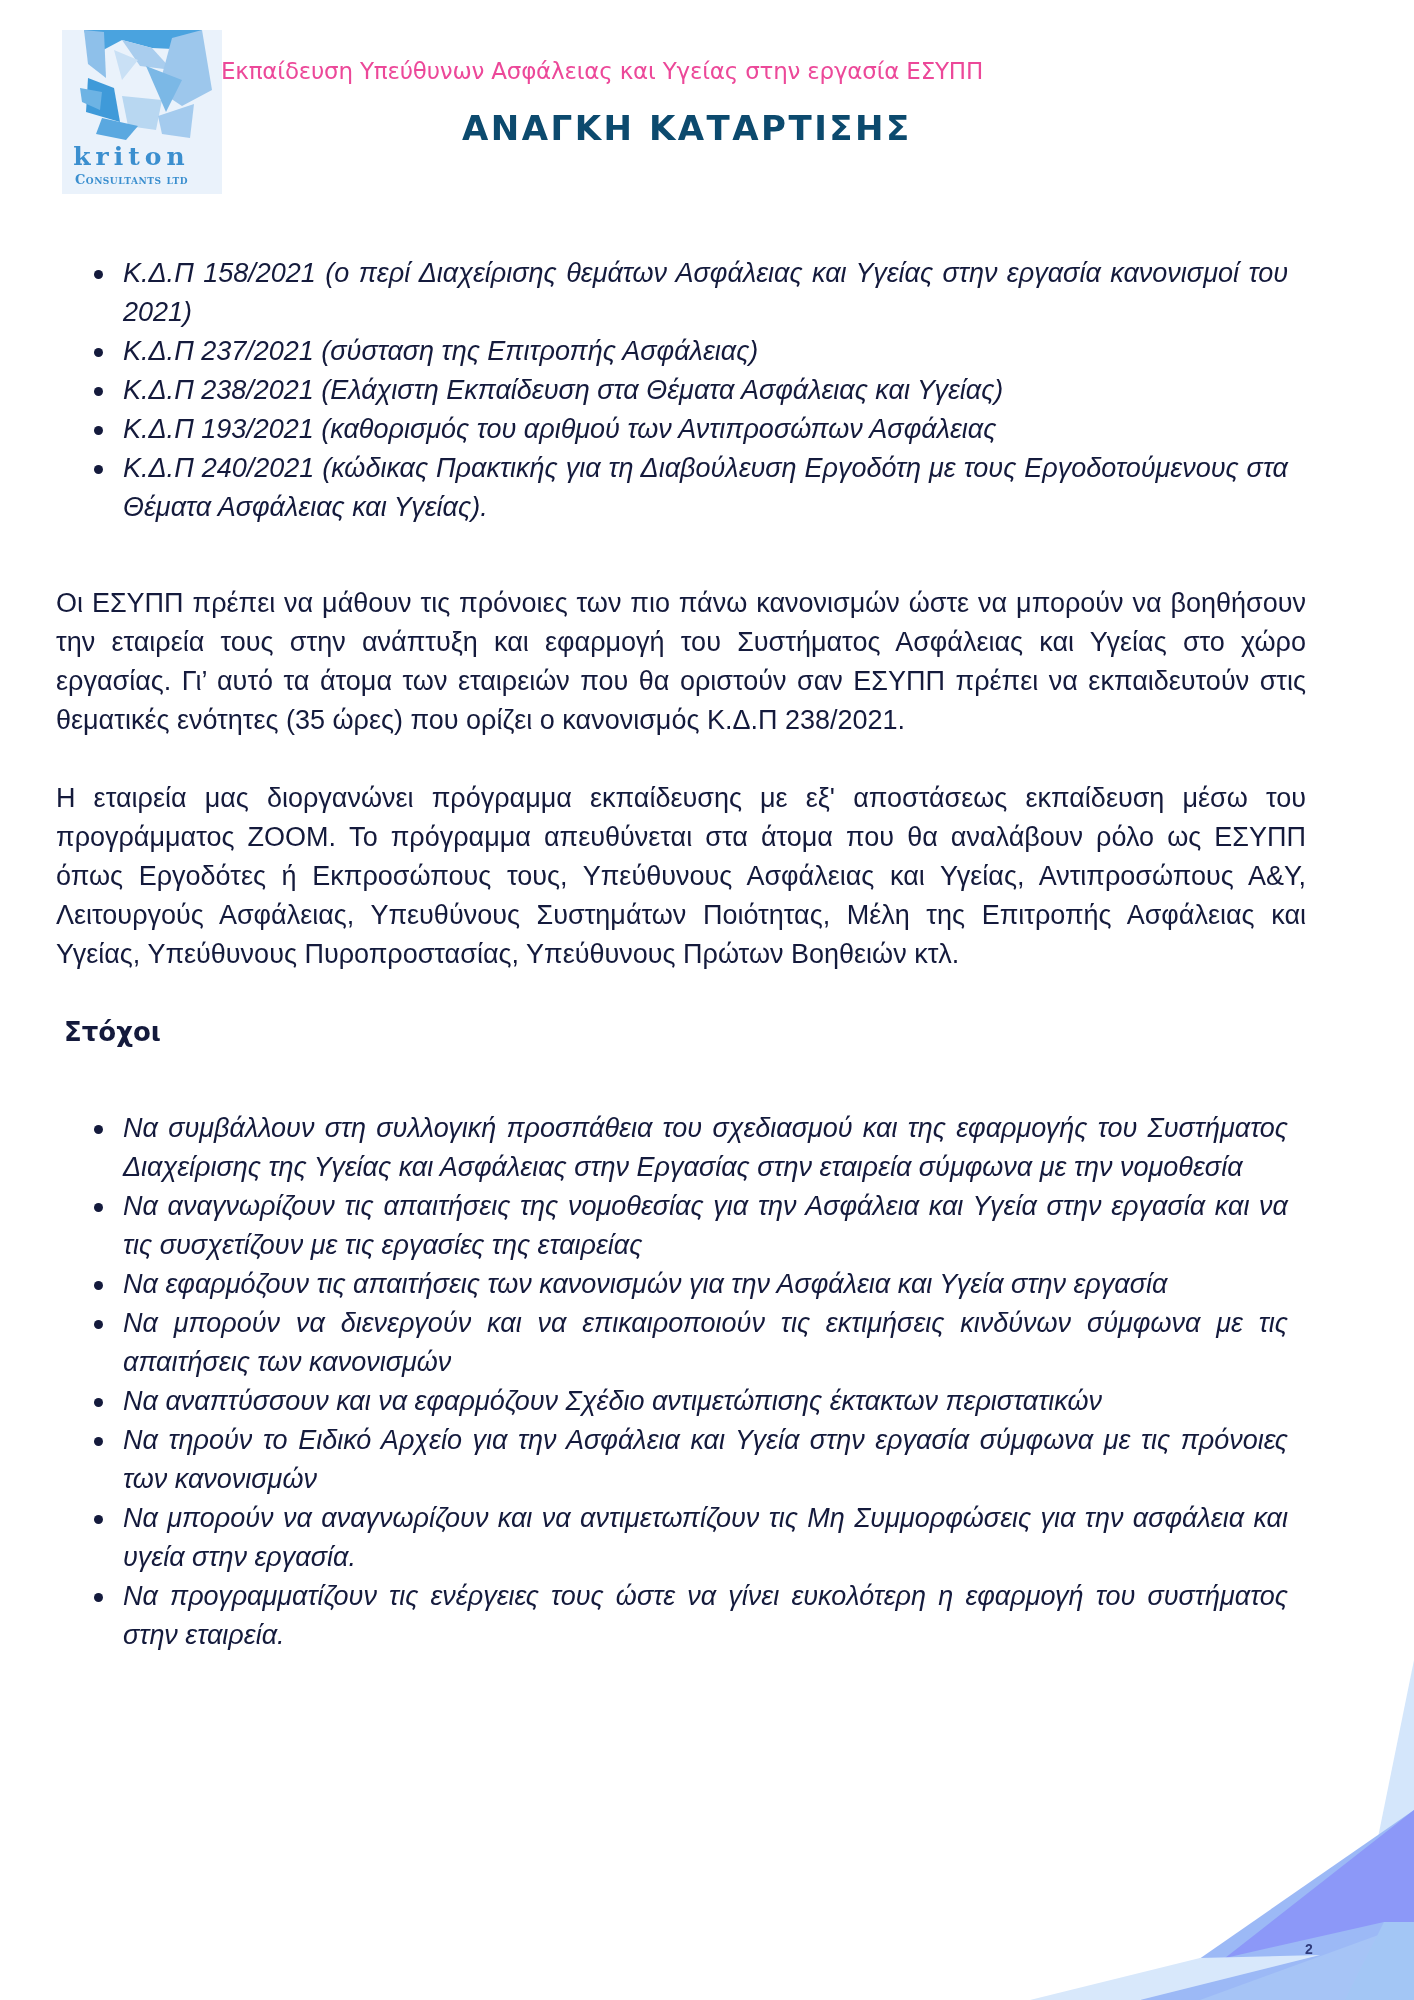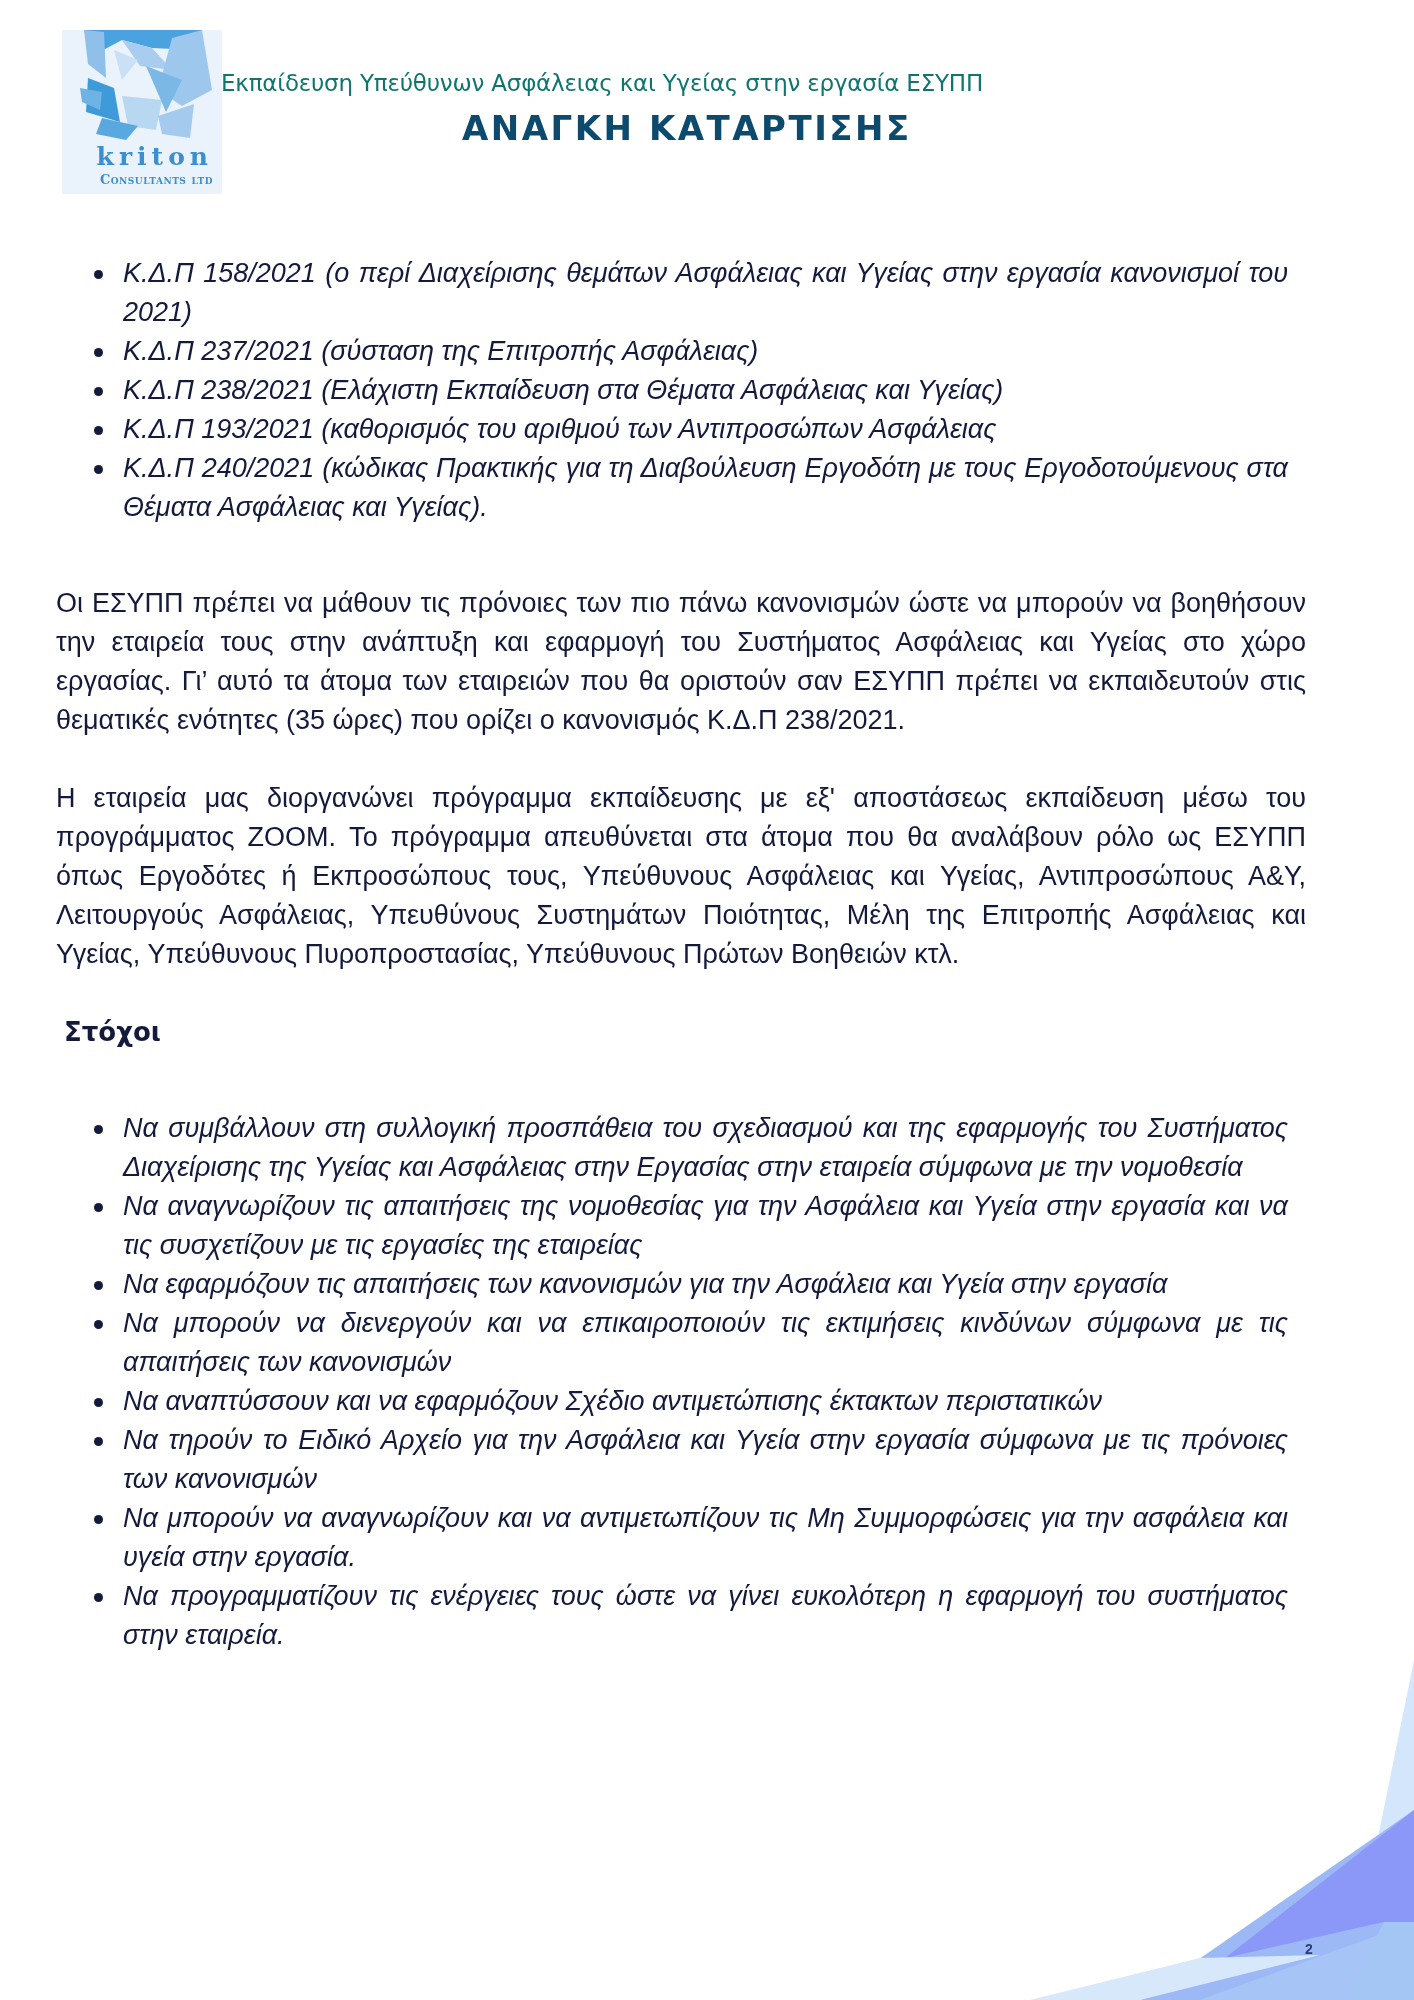--- a/index.html
+++ b/index.html
@@ -8,28 +8,28 @@
     background: #ffffff;
     font-family: "Liberation Sans", "DejaVu Sans", sans-serif;
     color: #141a3c;
   }
   .logo {
     position: absolute; left: 62px; top: 30px; width: 160px; height: 164px;
     background: #eaf2fb;
   }
   .logo svg { position: absolute; left: 0; top: 0; }
   .logo .brand {
-    position: absolute; left: 12px; width: 139px; text-align: right;
+    position: absolute; left: 0; width: 139px; text-align: center;
     font-family: "DejaVu Serif", serif; color: #3b8fcf; font-weight: bold;
   }
   .logo .brand1 { top: 112px; font-size: 25px; letter-spacing: 5px; }
   .logo .brand2 { top: 142px; font-size: 13px; letter-spacing: 0.5px; font-variant: small-caps; }
   .subtitle {
-    position: absolute; left: 221px; top: 70px;
-    font-family: "DejaVu Sans", sans-serif; font-size: 23px; color: #0f766e;
+    position: absolute; left: 221px; top: 58px;
+    font-family: "DejaVu Sans", sans-serif; font-size: 23px; color: #ec4899;
     letter-spacing: -0.2px;
   }
   .title {
     position: absolute; left: 462px; top: 108px;
     font-family: "DejaVu Sans", sans-serif; font-weight: bold; font-size: 34px;
     letter-spacing: 2.5px; color: #0c4a6e;
   }
   .content {
     position: absolute; left: 56px; top: 236px; width: 1250px;
     font-size: 27px; line-height: 39px; text-align: justify;

